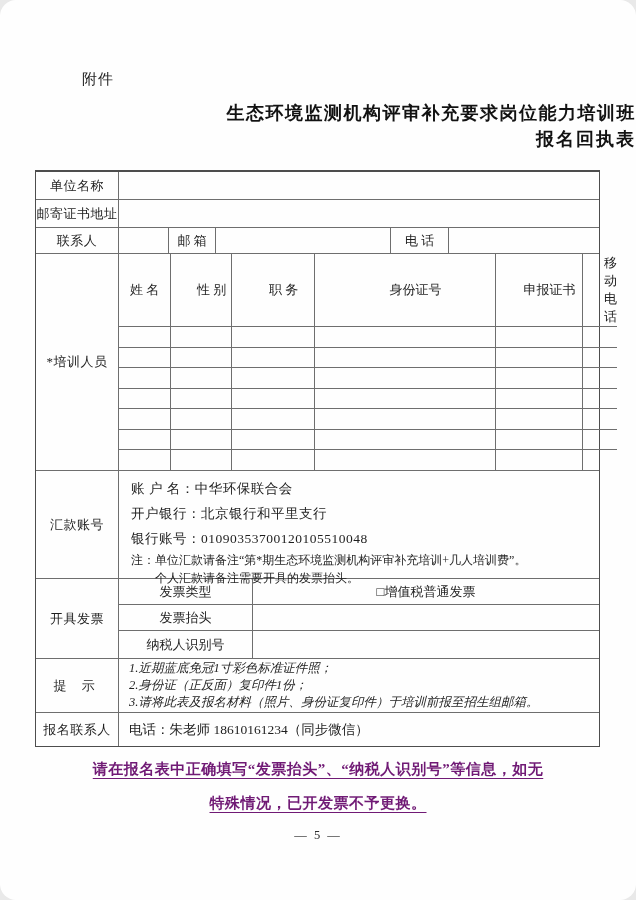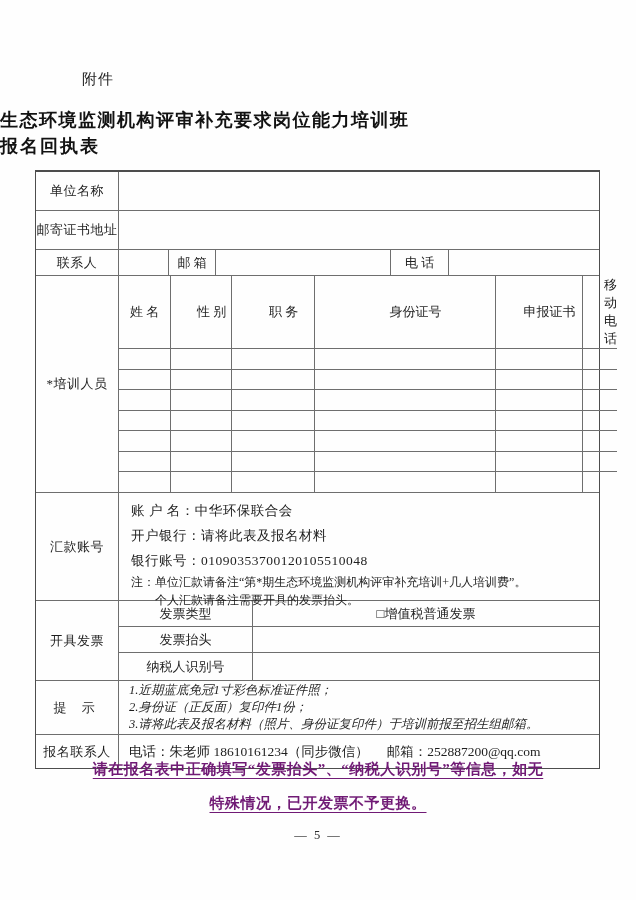--- a/index.html
+++ b/index.html
@@ -8,28 +8,29 @@
     --ink:#1e1e1e;
   }
   html,body{margin:0;padding:0;background:#e9e9e9;}
   .page{
     position:relative;
     width:636px;height:900px;
     background:#fefefe;
     font-family:"Liberation Serif","DejaVu Serif",serif;
     color:var(--ink);
     overflow:hidden;
+    border-radius:16px;
   }
   .attachment{
     position:absolute;left:82px;top:70px;
     font-size:15px;letter-spacing:1px;
   }
   .title{
     position:absolute;left:0;top:100px;width:100%;
-    text-align:left;font-weight:bold;color:#121212;margin-top:7px;
+    text-align:right;font-weight:bold;color:#121212;
   }
   .title .t1{display:block;font-size:18px;letter-spacing:1.5px;line-height:26px;}
   .title .t2{display:block;font-size:18px;letter-spacing:2px;line-height:26px;}
 
   .form-table{
     position:absolute;left:35px;top:170px;width:565px;
     border:1px solid var(--line-dark);
     border-top:2px solid var(--line-dark);
     box-sizing:border-box;
     font-size:13px;
@@ -40,21 +41,21 @@
     box-sizing:border-box;
     border-right:1px solid var(--line);
     display:flex;align-items:center;
     min-width:0;
   }
   .row .cell:last-child{border-right:none;}
   .center{justify-content:center;text-align:center;}
   .grow{flex:1;}
   .w-label{width:83px;flex:0 0 83px;letter-spacing:0.5px;}
 
-  .h28{height:39px;}
+  .h28{height:28px;}
   .h26{height:26px;}
 
   
   .cw1{width:50px;flex:0 0 50px;}
   .cw2{width:47px;flex:0 0 47px;}
   .cw3{width:175px;flex:0 0 175px;}
   .cw4{width:58px;flex:0 0 58px;}
 
   
   .trainee-section{height:217px;}
@@ -214,21 +215,21 @@
             <div class="cell tf"></div>
             <div class="cell tg"></div>
         </div>
       </div>
     </div>
 
     <div class="row remit-row">
       <div class="cell w-label center">汇款账号</div>
       <div class="cell remit-content">
         <div class="remit-line">账 户 名：中华环保联合会</div>
-        <div class="remit-line">开户银行：请将此表及报名材料</div>
+        <div class="remit-line">开户银行：北京银行和平里支行</div>
         <div class="remit-line">银行账号：01090353700120105510048</div>
         <div class="remit-note">注：单位汇款请备注“第*期生态环境监测机构评审补充培训+几人培训费”。</div>
         <div class="remit-note remit-note2">个人汇款请备注需要开具的发票抬头。</div>
       </div>
     </div>
 
     <div class="row invoice-section">
       <div class="cell w-label center">开具发票</div>
       <div class="inv-rows">
         <div class="inv-row inv-r1">
@@ -254,21 +255,20 @@
           <div class="tip-line">2.身份证（正反面）复印件1份；</div>
           <div class="tip-line">3.请将此表及报名材料（照片、身份证复印件）于培训前报至招生组邮箱。</div>
         </div>
       </div>
     </div>
 
     <div class="row reg-row">
       <div class="cell w-label center">报名联系人</div>
       <div class="cell reg-content">
         <span>电话：朱老师 18610161234（同步微信）</span>
-        <span>邮箱：252887200@qq.com</span>
       </div>
     </div>
 
   </div>
 
   <div class="footer-notice">
     <span class="fl">请在报名表中正确填写“发票抬头”、“纳税人识别号”等信息，如无</span>
     <span class="fl">特殊情况，已开发票不予更换。</span>
   </div>
 

